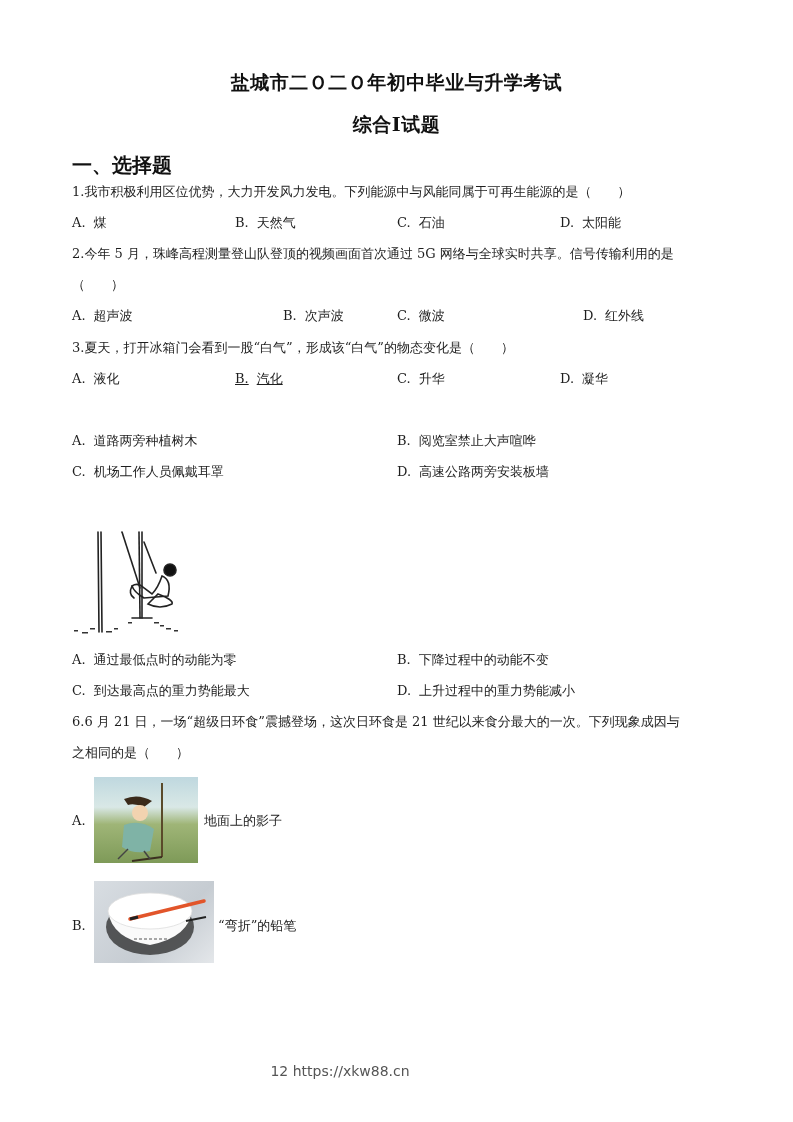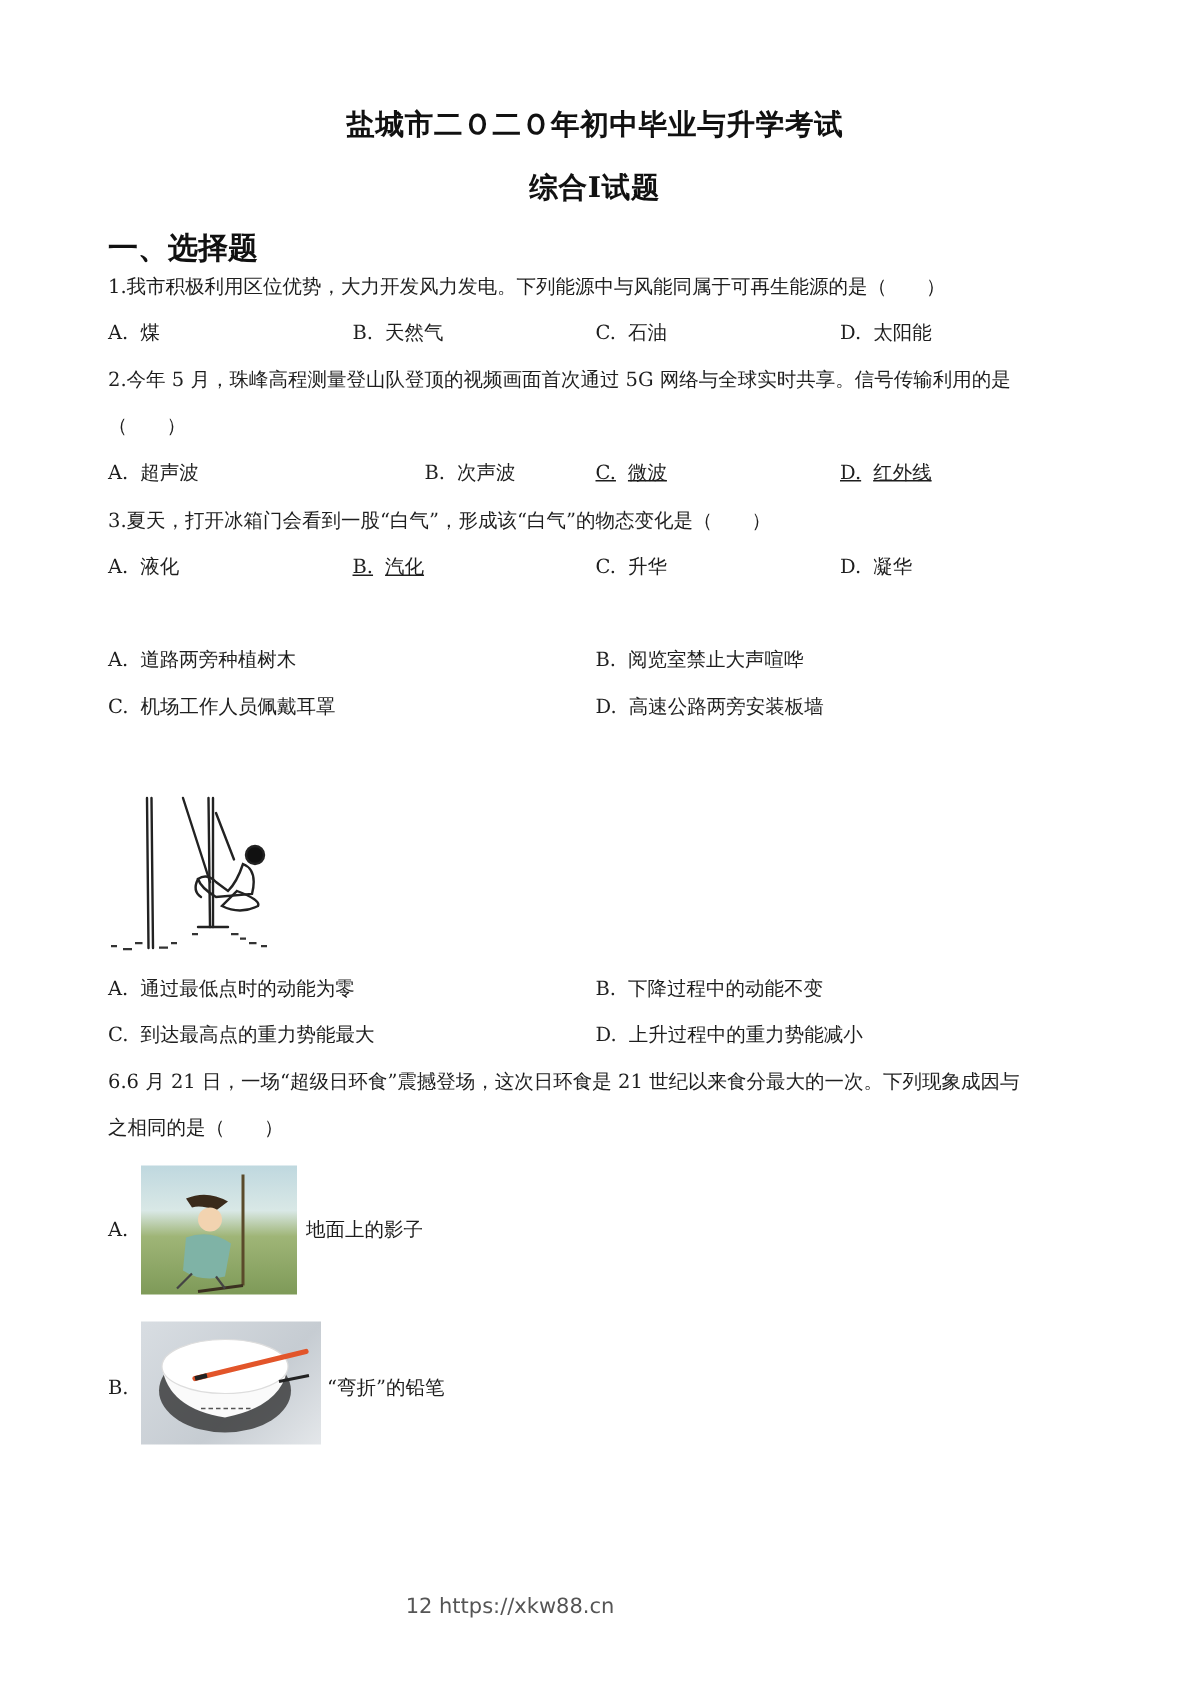--- a/index.html
+++ b/index.html
@@ -45,22 +45,22 @@
   <div class="line" style="top:184px;">1.我市积极利用区位优势，大力开发风力发电。下列能源中与风能同属于可再生能源的是（　　）</div>
   <div class="opt" style="left:72px;top:215px;"><span class="lbl">A.</span><span>煤</span></div>
   <div class="opt" style="left:235px;top:215px;"><span class="lbl">B.</span><span>天然气</span></div>
   <div class="opt" style="left:397px;top:215px;"><span class="lbl">C.</span><span>石油</span></div>
   <div class="opt" style="left:560px;top:215px;"><span class="lbl">D.</span><span>太阳能</span></div>
 
   <div class="line" style="top:246px;">2.今年 5 月，珠峰高程测量登山队登顶的视频画面首次通过 5G 网络与全球实时共享。信号传输利用的是</div>
   <div class="line" style="top:277px;">（　　）</div>
   <div class="opt" style="left:72px;top:308px;"><span class="lbl">A.</span><span>超声波</span></div>
   <div class="opt" style="left:247px;top:308px;margin-left:36px;"><span class="lbl">B.</span><span>次声波</span></div>
-  <div class="opt" style="left:397px;top:308px;text-decoration:underline;"><span class="lbl">C.</span><span>微波</span></div>
-  <div class="opt" style="left:560px;top:308px;text-decoration:underline;"><span class="lbl">D.</span><span>红外线</span></div>
+  <div class="opt" style="left:397px;top:308px;"><span class="lbl">C.</span><span>微波</span></div>
+  <div class="opt" style="left:583px;top:308px;"><span class="lbl">D.</span><span>红外线</span></div>
 
   <div class="line" style="top:340px;">3.夏天，打开冰箱门会看到一股“白气”，形成该“白气”的物态变化是（　　）</div>
   <div class="opt" style="left:72px;top:371px;"><span class="lbl">A.</span><span>液化</span></div>
   <div class="opt" style="left:235px;top:371px;text-decoration:underline;"><span class="lbl">B.</span><span>汽化</span></div>
   <div class="opt" style="left:397px;top:371px;"><span class="lbl">C.</span><span>升华</span></div>
   <div class="opt" style="left:560px;top:371px;"><span class="lbl">D.</span><span>凝华</span></div>
 
   <div class="opt" style="left:72px;top:433px;"><span class="lbl">A.</span><span>道路两旁种植树木</span></div>
   <div class="opt" style="left:397px;top:433px;"><span class="lbl">B.</span><span>阅览室禁止大声喧哗</span></div>
   <div class="opt" style="left:72px;top:464px;"><span class="lbl">C.</span><span>机场工作人员佩戴耳罩</span></div>

